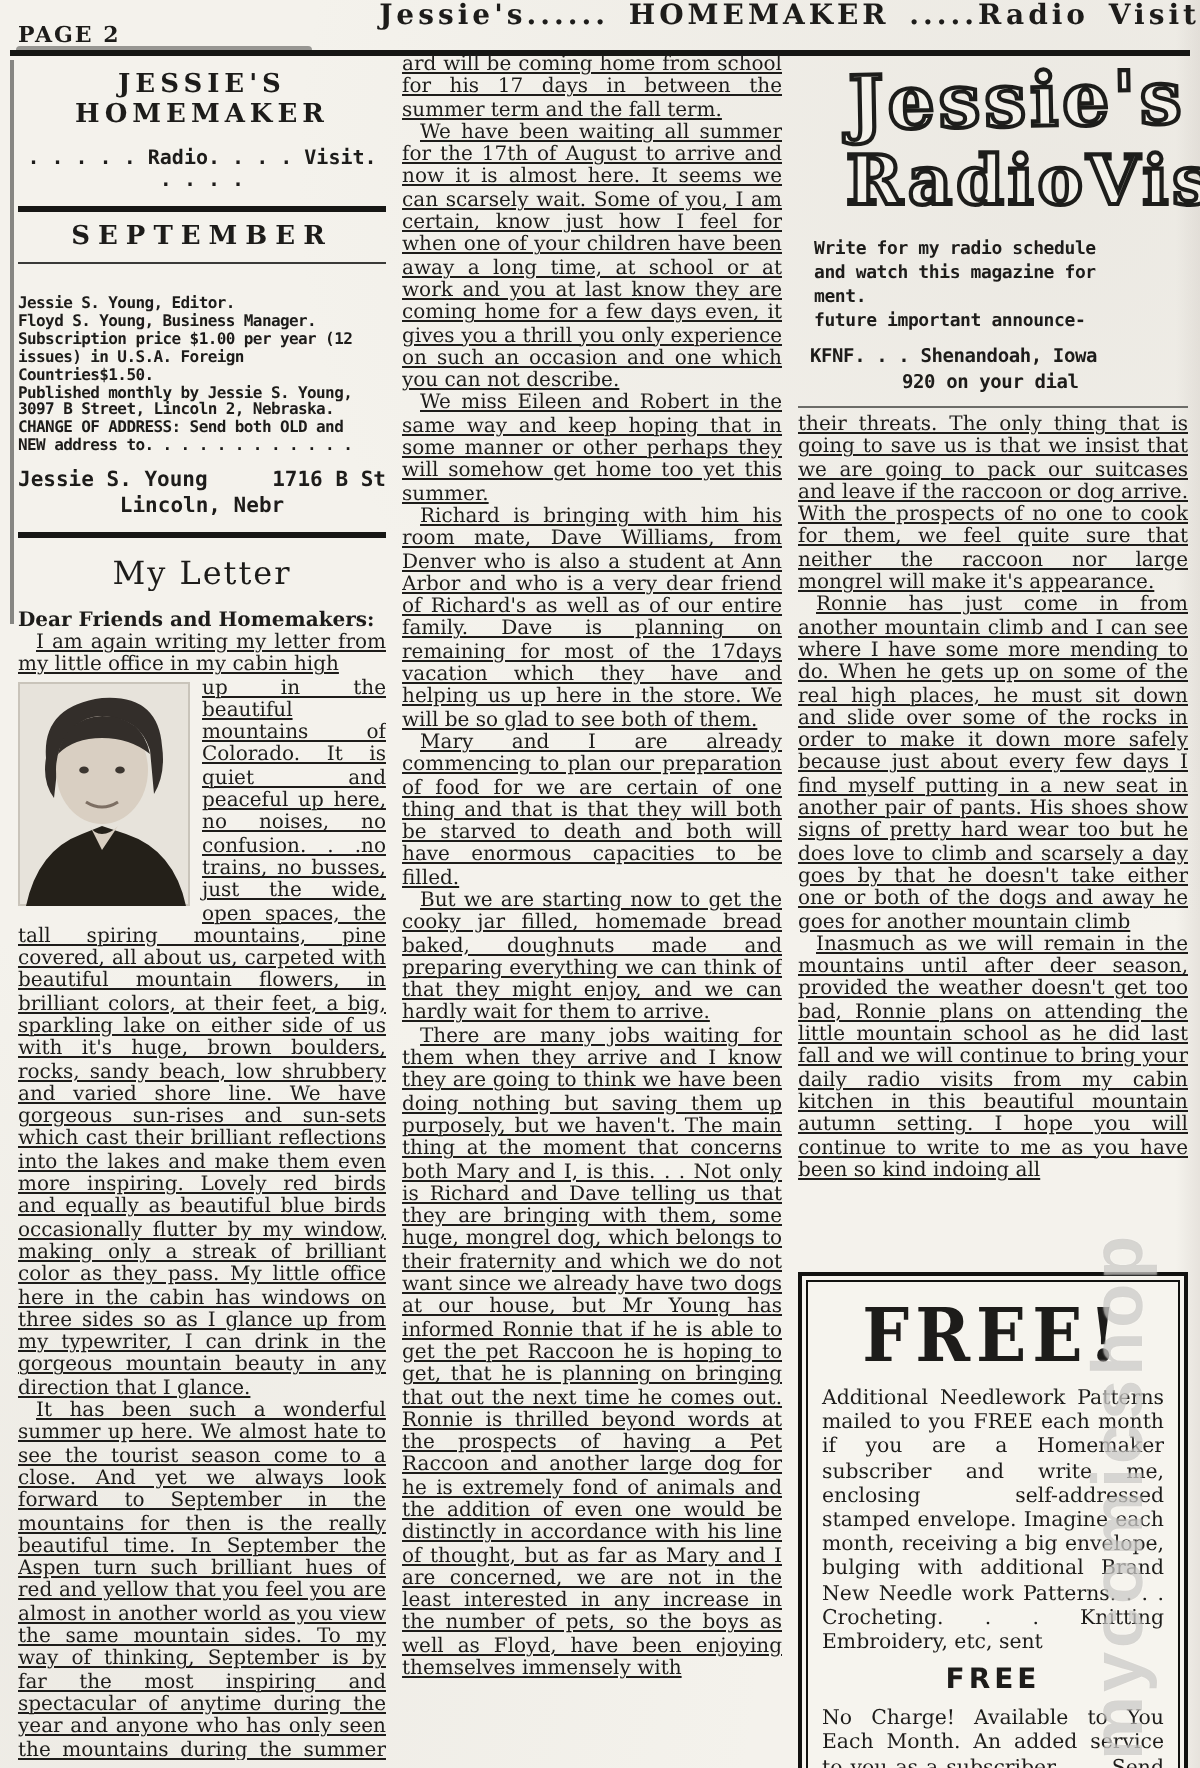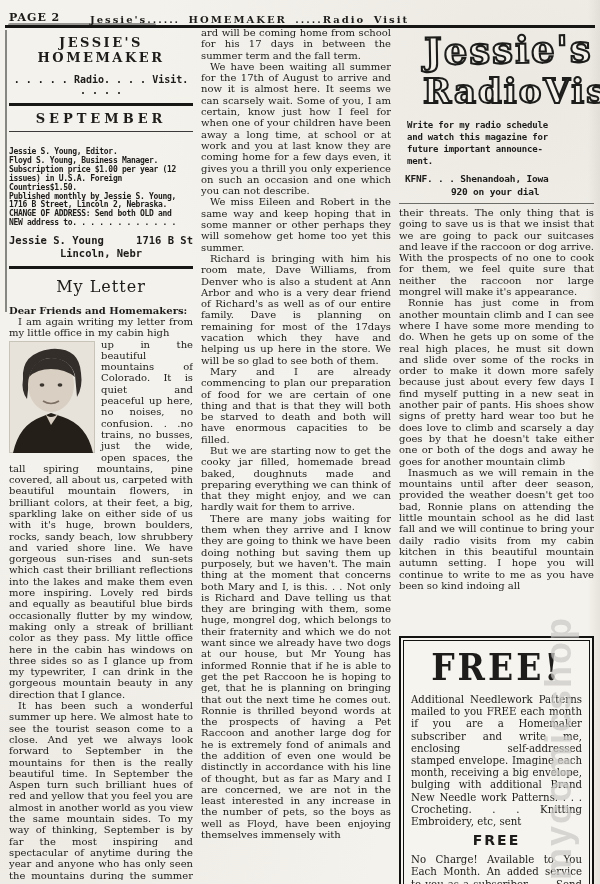--- a/index.html
+++ b/index.html
@@ -9,21 +9,21 @@
     background:
       radial-gradient(circle at 88% 10%, rgba(205,200,192,.22), transparent 40%),
       radial-gradient(circle at 6% 92%, rgba(205,200,192,.18), transparent 35%),
       linear-gradient(to left, rgba(205,198,192,.35), transparent 12px),
       #f4f2ec;
     color:#1d1c1a;
     font-family:"DejaVu Serif", serif;
   }
   .hdr-label { position:absolute; left:9px; top:11px; font-size:11px; font-weight:bold; letter-spacing:1px; }
   .hdr-smudge { position:absolute; left:8px; top:23px; width:148px; height:5px; background:#4a4a48; opacity:.55; border-radius:2px; }
-  .hdr-title { position:absolute; left:0; top:14px; width:100%; padding-left:90px; text-align:left; font-size:10px; font-weight:bold; letter-spacing:2px; word-spacing:3px; }
+  .hdr-title { position:absolute; left:0; top:0; width:100%; padding-left:90px; text-align:right; font-size:14px; font-weight:bold; letter-spacing:2px; word-spacing:3px; }
   .hdr-rule { position:absolute; left:5px; right:5px; top:25px; height:3px; background:#161614; }
   .edge-line { position:absolute; left:5px; top:30px; width:2px; height:282px; background:#4c4c4a; opacity:.65; }
 
   
   .col-left  { position:absolute; left:9px;  top:32px; width:184px; height:848px; overflow:hidden; }
   .col-mid   { position:absolute; left:201px; top:27px; width:190px; height:852px; overflow:hidden; }
   .col-right { position:absolute; left:399px; top:31px; width:195px; }
 
   .jh-title { text-align:center; font-size:13px; font-weight:bold; letter-spacing:2.5px; margin-top:3px; }
   .jh-sub   { text-align:center; font-family:"DejaVu Sans Mono", monospace; font-weight:bold; font-size:10px; margin-top:9px; }
@@ -31,21 +31,21 @@
   .rule-thin  { height:1.5px; background:#3a3a38; margin-top:5px; }
   .month { text-align:center; font-size:13px; font-weight:bold; letter-spacing:4px; margin-top:5px; }
   .masthead { margin-top:16px; font-family:"DejaVu Sans Mono", monospace; font-size:8px; line-height:8.9px; font-weight:bold; letter-spacing:-0.3px; }
   .addr-row { display:flex; justify-content:space-between; font-family:"DejaVu Sans Mono", monospace; font-weight:bold; font-size:10.5px; margin-top:6px; }
   .addr-city { text-align:center; font-family:"DejaVu Sans Mono", monospace; font-weight:bold; font-size:10.5px; margin-top:1px; }
   .my-letter { text-align:center; font-size:16px; margin-top:8px; letter-spacing:1px; }
 
   .body-text { font-size:10px; line-height:11.3px; text-align:justify; }
   .letter-body { margin-top:9px; }
   .salute { font-weight:bold; font-size:10px; line-height:11.3px; }
-  .para { margin:0; }
+  .para { margin:0;text-decoration:underline; }
   .para.ind { text-indent:9px; }
   .photo-float { float:left; width:86px; height:112px; margin:2px 6px 2px 0; }
 
   
   .logo { text-align:center;margin-left:24px; }
   .logo-line { font-family:"DejaVu Serif", serif; font-weight:bold; color:#f3f1ea;
     -webkit-text-stroke:2.1px #1d1d1b; letter-spacing:2px; }
   @supports not (-webkit-text-stroke: 1px #000) { .logo-line { color:#1d1d1b; } }
   .logo-1 { font-size:37px; line-height:39px; transform:rotate(-1deg); }
   .logo-2 { font-size:34px; line-height:42px; }
@@ -87,21 +87,21 @@
     <div class="jh-sub">. . . . . Radio. . . . Visit. . . . .</div>
     <div class="rule-thick"></div>
     <div class="month">SEPTEMBER</div>
     <div class="rule-thin"></div>
     <div class="masthead">
       <div>Jessie S. Young, Editor.</div>
       <div>Floyd S. Young, Business Manager.</div>
       <div>Subscription price $1.00 per year (12</div>
       <div>issues) in U.S.A. Foreign Countries$1.50.</div>
       <div>Published monthly by Jessie S. Young,</div>
-      <div>1716 B Street, Lincoln 2, Nebraska.</div>
+      <div>3097 B Street, Lincoln 2, Nebraska.</div>
       <div>CHANGE OF ADDRESS: Send both OLD and</div>
       <div>NEW address to. . . . . . . . . . . .</div>
     </div>
     <div class="addr-row">
       <span>Jessie S. Young</span>
       <span>1716 B St</span>
     </div>
     <div class="addr-city">Lincoln, Nebr</div>
     <div class="rule-thick"></div>
     <div class="my-letter">My Letter</div>
@@ -141,22 +141,22 @@
   </div>
 
   <div class="col-right">
     <div class="logo">
       <div class="logo-line logo-1">Jessie's</div>
       <div class="logo-line logo-2">RadioVisits</div>
     </div>
     <div class="promo">
       <div>Write for my radio schedule</div>
       <div>and watch this magazine for</div>
+      <div>ment.</div>
       <div>future important announce-</div>
-      <div>ment.</div>
     </div>
     <div class="station">
       <div class="l1">KFNF. . .  Shenandoah, Iowa</div>
       <div class="l2">920 on your dial</div>
     </div>
     <div class="r-rule"></div>
     <div class="r-body body-text">
       <p class="para">their threats. The only thing that is going to save us is that we insist that we are going to pack our suitcases and leave if the raccoon or dog arrive. With the prospects of no one to cook for them, we feel quite sure that neither the raccoon nor large mongrel will make it's appearance.</p>
       <p class="para ind">Ronnie has just come in from another mountain climb and I can see where I have some more mending to do. When he gets up on some of the real high places, he must sit down and slide over some of the rocks in order to make it down more safely because just about every few days I find myself putting in a new seat in another pair of pants. His shoes show signs of pretty hard wear too but he does love to climb and scarsely a day goes by that he doesn't take either one or both of the dogs and away he goes for another mountain climb</p>
       <p class="para ind">Inasmuch as we will remain in the mountains until after deer season, provided the weather doesn't get too bad, Ronnie plans on attending the little mountain school as he did last fall and we will continue to bring your daily radio visits from my cabin kitchen in this beautiful mountain autumn setting. I hope you will continue to write to me as you have been so kind indoing all</p>

